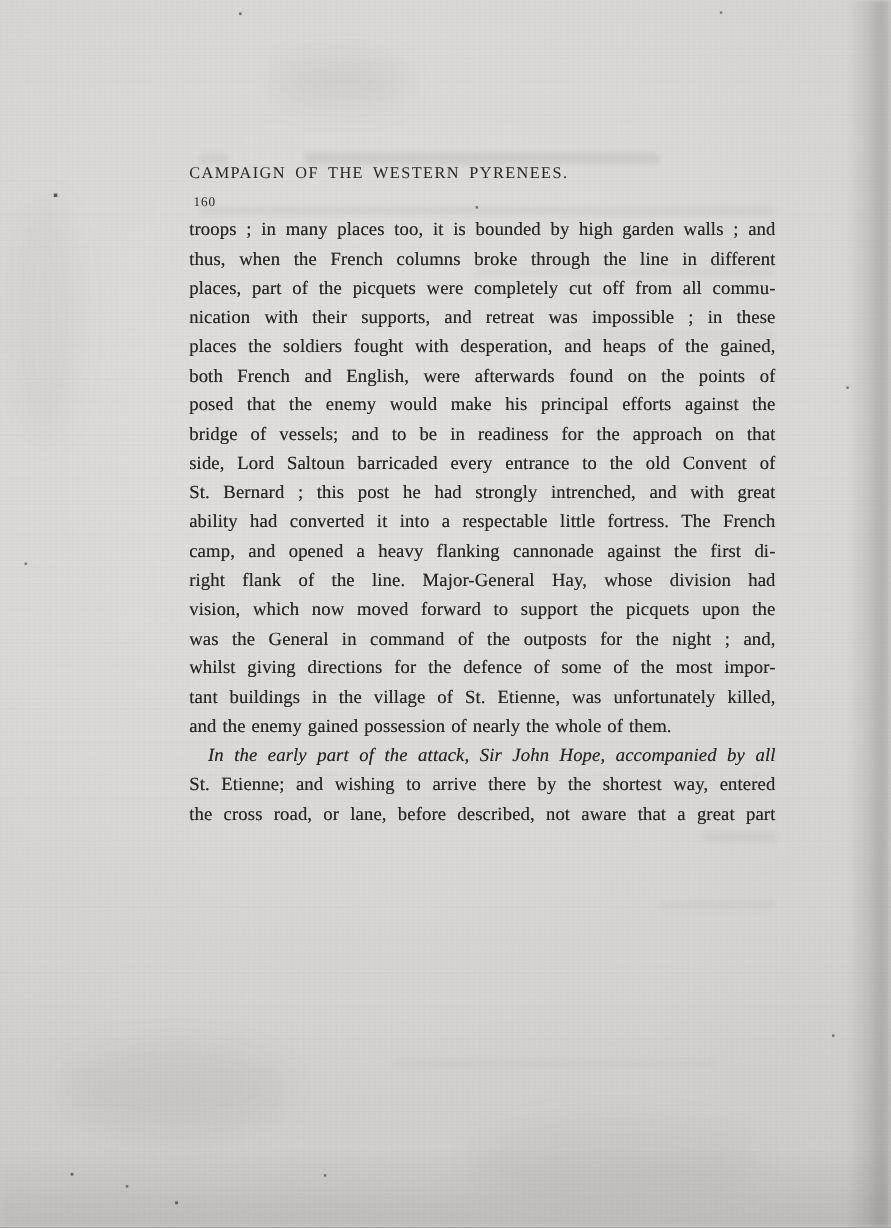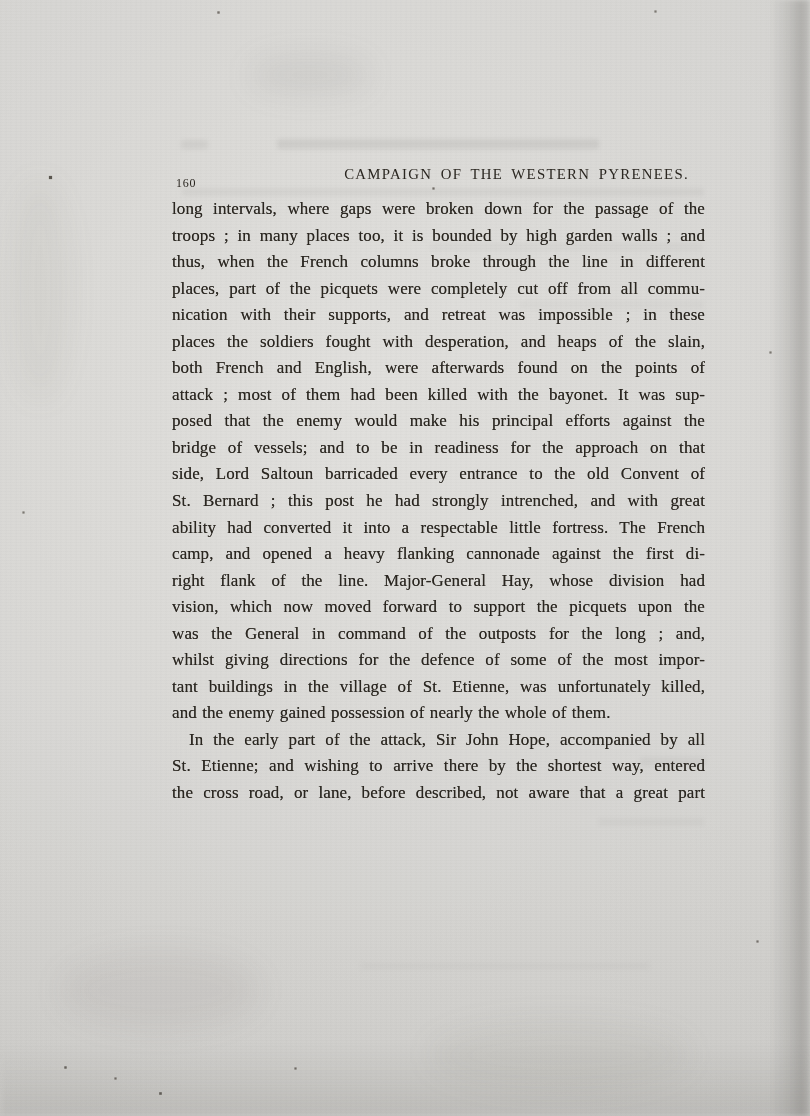--- a/index.html
+++ b/index.html
@@ -67,42 +67,42 @@
       770px 352px 0 0.6px #7b7771;
   }
   .header-row {
     position: absolute; left: 172px; top: 148px; width: 533px; height: 22px;
   }
   .page-number {
     position: absolute; left: 4px; top: 2px;
     font-size: 12px; letter-spacing: 0.8px; margin-top: 26px;
   }
   .running-title {
-    margin: 16px; font-weight: normal;
-    text-align: right;
+    margin: 0; font-weight: normal;
+    text-align: left;
     font-size: 14.8px; letter-spacing: 1.3px; word-spacing: 3.5px;
     padding-top: 2px;
     white-space: nowrap;
   }
   .text-block {
     position: absolute; left: 172px; top: 196px; width: 533px;
   }
   .line {
     font-size: 17px;
     line-height: 26.55px;
     height: 26.55px;
     letter-spacing: 0.1px;
     word-spacing: 1px;
     text-align: justify;
     text-align-last: justify;
     overflow: hidden;
     text-shadow: 0 0 0.5px rgba(42,38,32,0.65);
   }
   .line.endline { text-align-last: left; }
-  .line.indent { text-indent: 17px; }
+  .line.indent { text-indent: 17px; font-style: italic; }
 </style>
 </head>
 <body>
 
 <div class="page">
 
   <div class="texture"></div>
 
   <div class="blotch" style="left:250px; top:55px; width:120px; height:40px; background:rgba(120,118,114,0.10);"></div>
   <div class="blotch" style="left:60px; top:950px; width:200px; height:80px; background:rgba(110,108,104,0.08);"></div>
@@ -119,37 +119,35 @@
   <div class="ghost" style="left:360px; top:962px; width:290px; height:8px; opacity:0.05;"></div>
 
   <div class="specks"></div>
 
   <div class="header-row">
     <span class="page-number">160</span>
     <h1 class="running-title">CAMPAIGN OF THE WESTERN PYRENEES.</h1>
   </div>
 
   <main class="text-block">
-      <div class="line">long intervals, where gaps were broken down for the passage of the</div>
       <div class="line">troops ; in many places too, it is bounded by high garden walls ; and</div>
       <div class="line">thus, when the French columns broke through the line in different</div>
       <div class="line">places, part of the picquets were completely cut off from all commu-</div>
       <div class="line">nication with their supports, and retreat was impossible ; in these</div>
-      <div class="line">places the soldiers fought with desperation, and heaps of the slain,</div>
+      <div class="line">places the soldiers fought with desperation, and heaps of the gained,</div>
       <div class="line">both French and English, were afterwards found on the points of</div>
-      <div class="line">attack ; most of them had been killed with the bayonet. It was sup-</div>
       <div class="line">posed that the enemy would make his principal efforts against the</div>
       <div class="line">bridge of vessels; and to be in readiness for the approach on that</div>
       <div class="line">side, Lord Saltoun barricaded every entrance to the old Convent of</div>
       <div class="line">St. Bernard ; this post he had strongly intrenched, and with great</div>
       <div class="line">ability had converted it into a respectable little fortress. The French</div>
       <div class="line">camp, and opened a heavy flanking cannonade against the first di-</div>
       <div class="line">right flank of the line. Major-General Hay, whose division had</div>
       <div class="line">vision, which now moved forward to support the picquets upon the</div>
-      <div class="line">was the General in command of the outposts for the long ; and,</div>
+      <div class="line">was the General in command of the outposts for the night ; and,</div>
       <div class="line">whilst giving directions for the defence of some of the most impor-</div>
       <div class="line">tant buildings in the village of St. Etienne, was unfortunately killed,</div>
       <div class="line endline">and the enemy gained possession of nearly the whole of them.</div>
       <div class="line indent">In the early part of the attack, Sir John Hope, accompanied by all</div>
       <div class="line">St. Etienne; and wishing to arrive there by the shortest way, entered</div>
       <div class="line">the cross road, or lane, before described, not aware that a great part</div>
     </main>
 
   <div class="gutter-shadow"></div>
   <div class="bottom-shade"></div>

